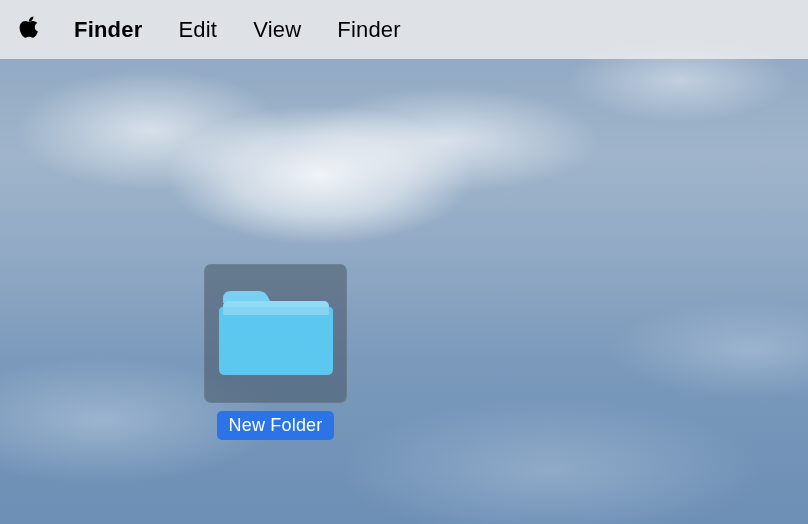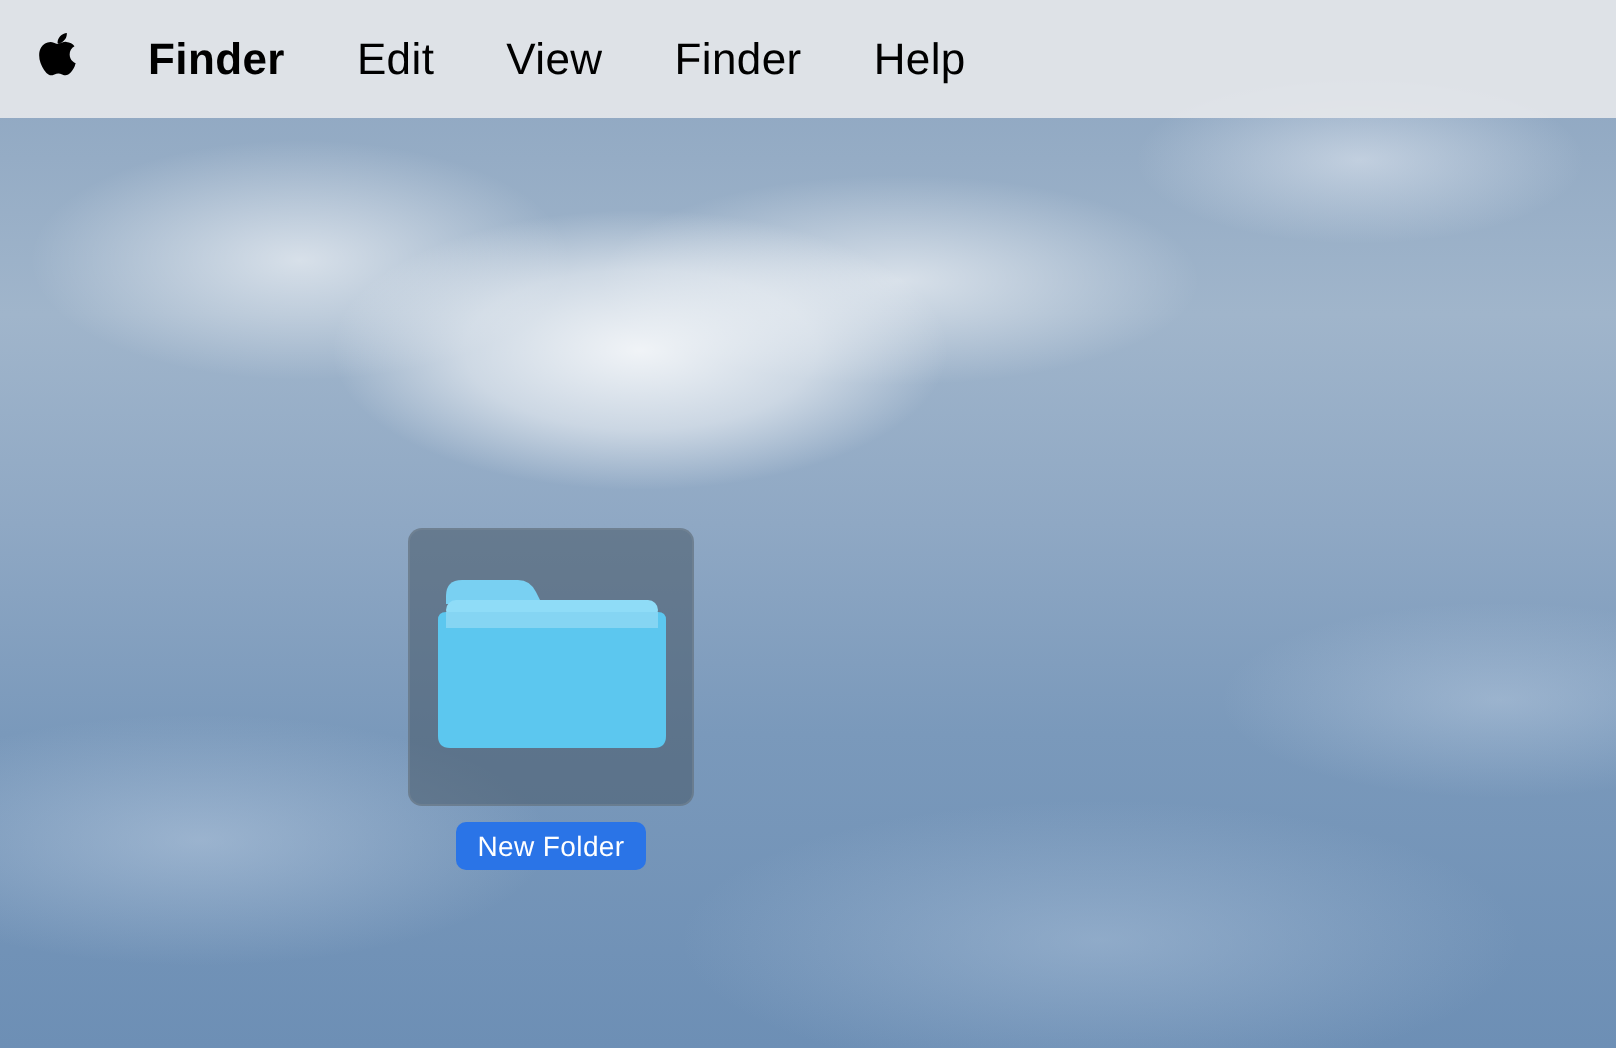--- a/index.html
+++ b/index.html
@@ -95,21 +95,21 @@
       border: 1px solid rgba(120,135,150,0.5);
     }
     .folder-icon-sel svg {
       width: 114px;
       height: 90px;
     }
     .folder-label {
       margin-top: 8px;
       background: #2a74e7;
       color: #fff;
-      font-size: 14px;
+      font-size: 18px;
       padding: 4px 11px;
       border-radius: 5px;
       font-weight: 400;
       letter-spacing: 0.2px;
     }
   </style>
 </head>
 <body>
 
 <div class="desktop">
@@ -120,21 +120,20 @@
       <span>
         <svg viewBox="0 0 170 170">
             <path d="M150.4 130.3c-2.5 5.9-5.5 11.3-9 16.3-4.8 6.8-8.7 11.5-11.7 14.1-4.7 4.3-9.7 6.5-15 6.6-3.8 0-8.4-1.1-13.7-3.3-5.3-2.2-10.2-3.3-14.7-3.3-4.7 0-9.7 1.1-15.1 3.3-5.4 2.2-9.7 3.4-13 3.5-5.1.2-10.2-2-15.3-6.8-3.3-2.9-7.4-7.8-12.3-14.7-5.3-7.4-9.6-16-13-25.8-3.6-10.6-5.4-20.9-5.4-30.8 0-11.4 2.5-21.2 7.4-29.4 3.9-6.6 9-11.8 15.4-15.6 6.4-3.8 13.3-5.7 20.7-5.8 4 0 9.3 1.3 15.9 3.7 6.6 2.5 10.8 3.7 12.6 3.7 1.4 0 6.1-1.5 14-4.4 7.5-2.7 13.8-3.8 19-3.4 14 1.1 24.5 6.6 31.5 16.6-12.5 7.6-18.7 18.2-18.6 31.8.1 10.6 4 19.4 11.6 26.4 3.5 3.3 7.3 5.8 11.6 7.6-.9 2.7-1.9 5.3-2.9 7.7zM119.1 7.3c0 8.5-3.1 16.4-9.3 23.8-7.5 8.7-16.5 13.8-26.3 13-0.1-1-0.2-2.1-0.2-3.2 0-8.2 3.6-16.9 9.9-24 3.2-3.6 7.2-6.6 12.1-9 4.9-2.4 9.5-3.7 13.8-3.9.1 1.1.1 2.2.1 3.3z"></path>
           </svg>
       </span>
     </div>
     <div class="menu-item app-name">Finder</div>
     <div class="menu-item">Edit</div>
     <div class="menu-item">View</div>
     <div class="menu-item">Finder</div>
-    <div class="menu-item">Help</div>
   </div>
 
   <div class="folder-item">
     <div class="folder-icon-sel">
       <span>
         <svg viewBox="0 0 114 90">
 
           <path d="M4 12 q0 -8 8 -8 h28 q6 0 9 6 l3 6 H4 Z" fill="#79d0f2"></path>
 
           <rect x="4" y="14" width="106" height="10" rx="5" fill="#8fdcf7"></rect>

